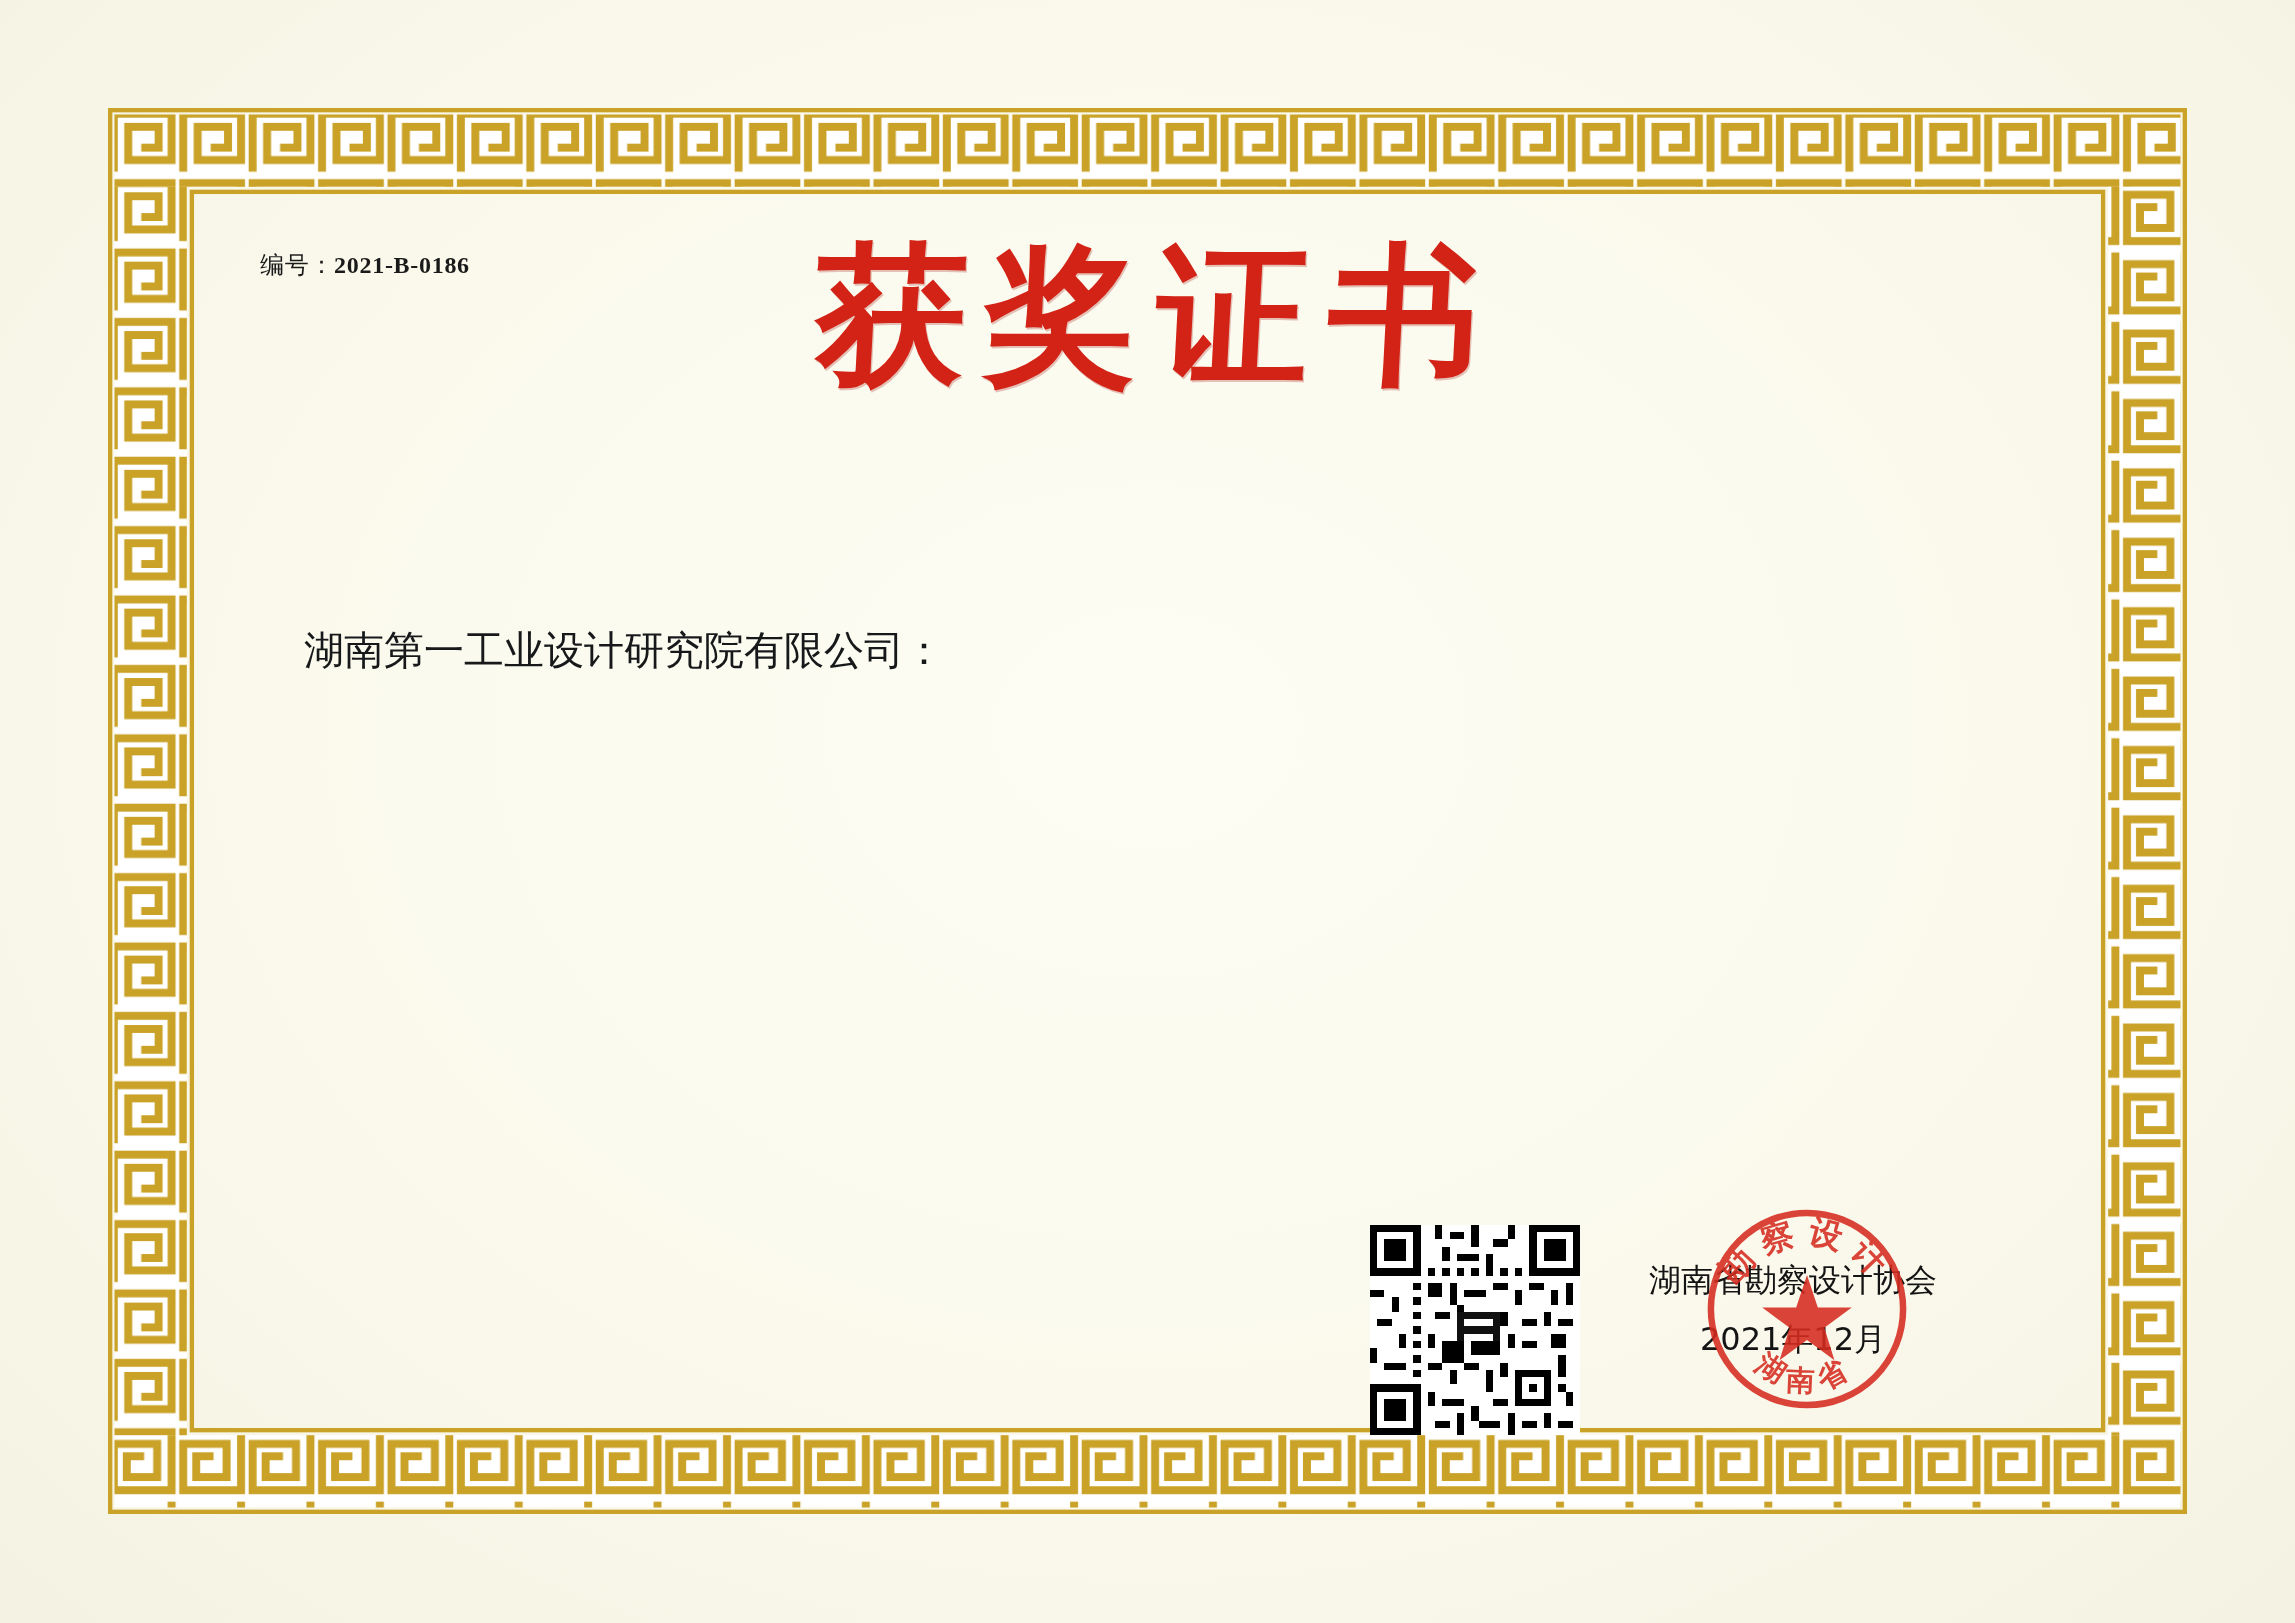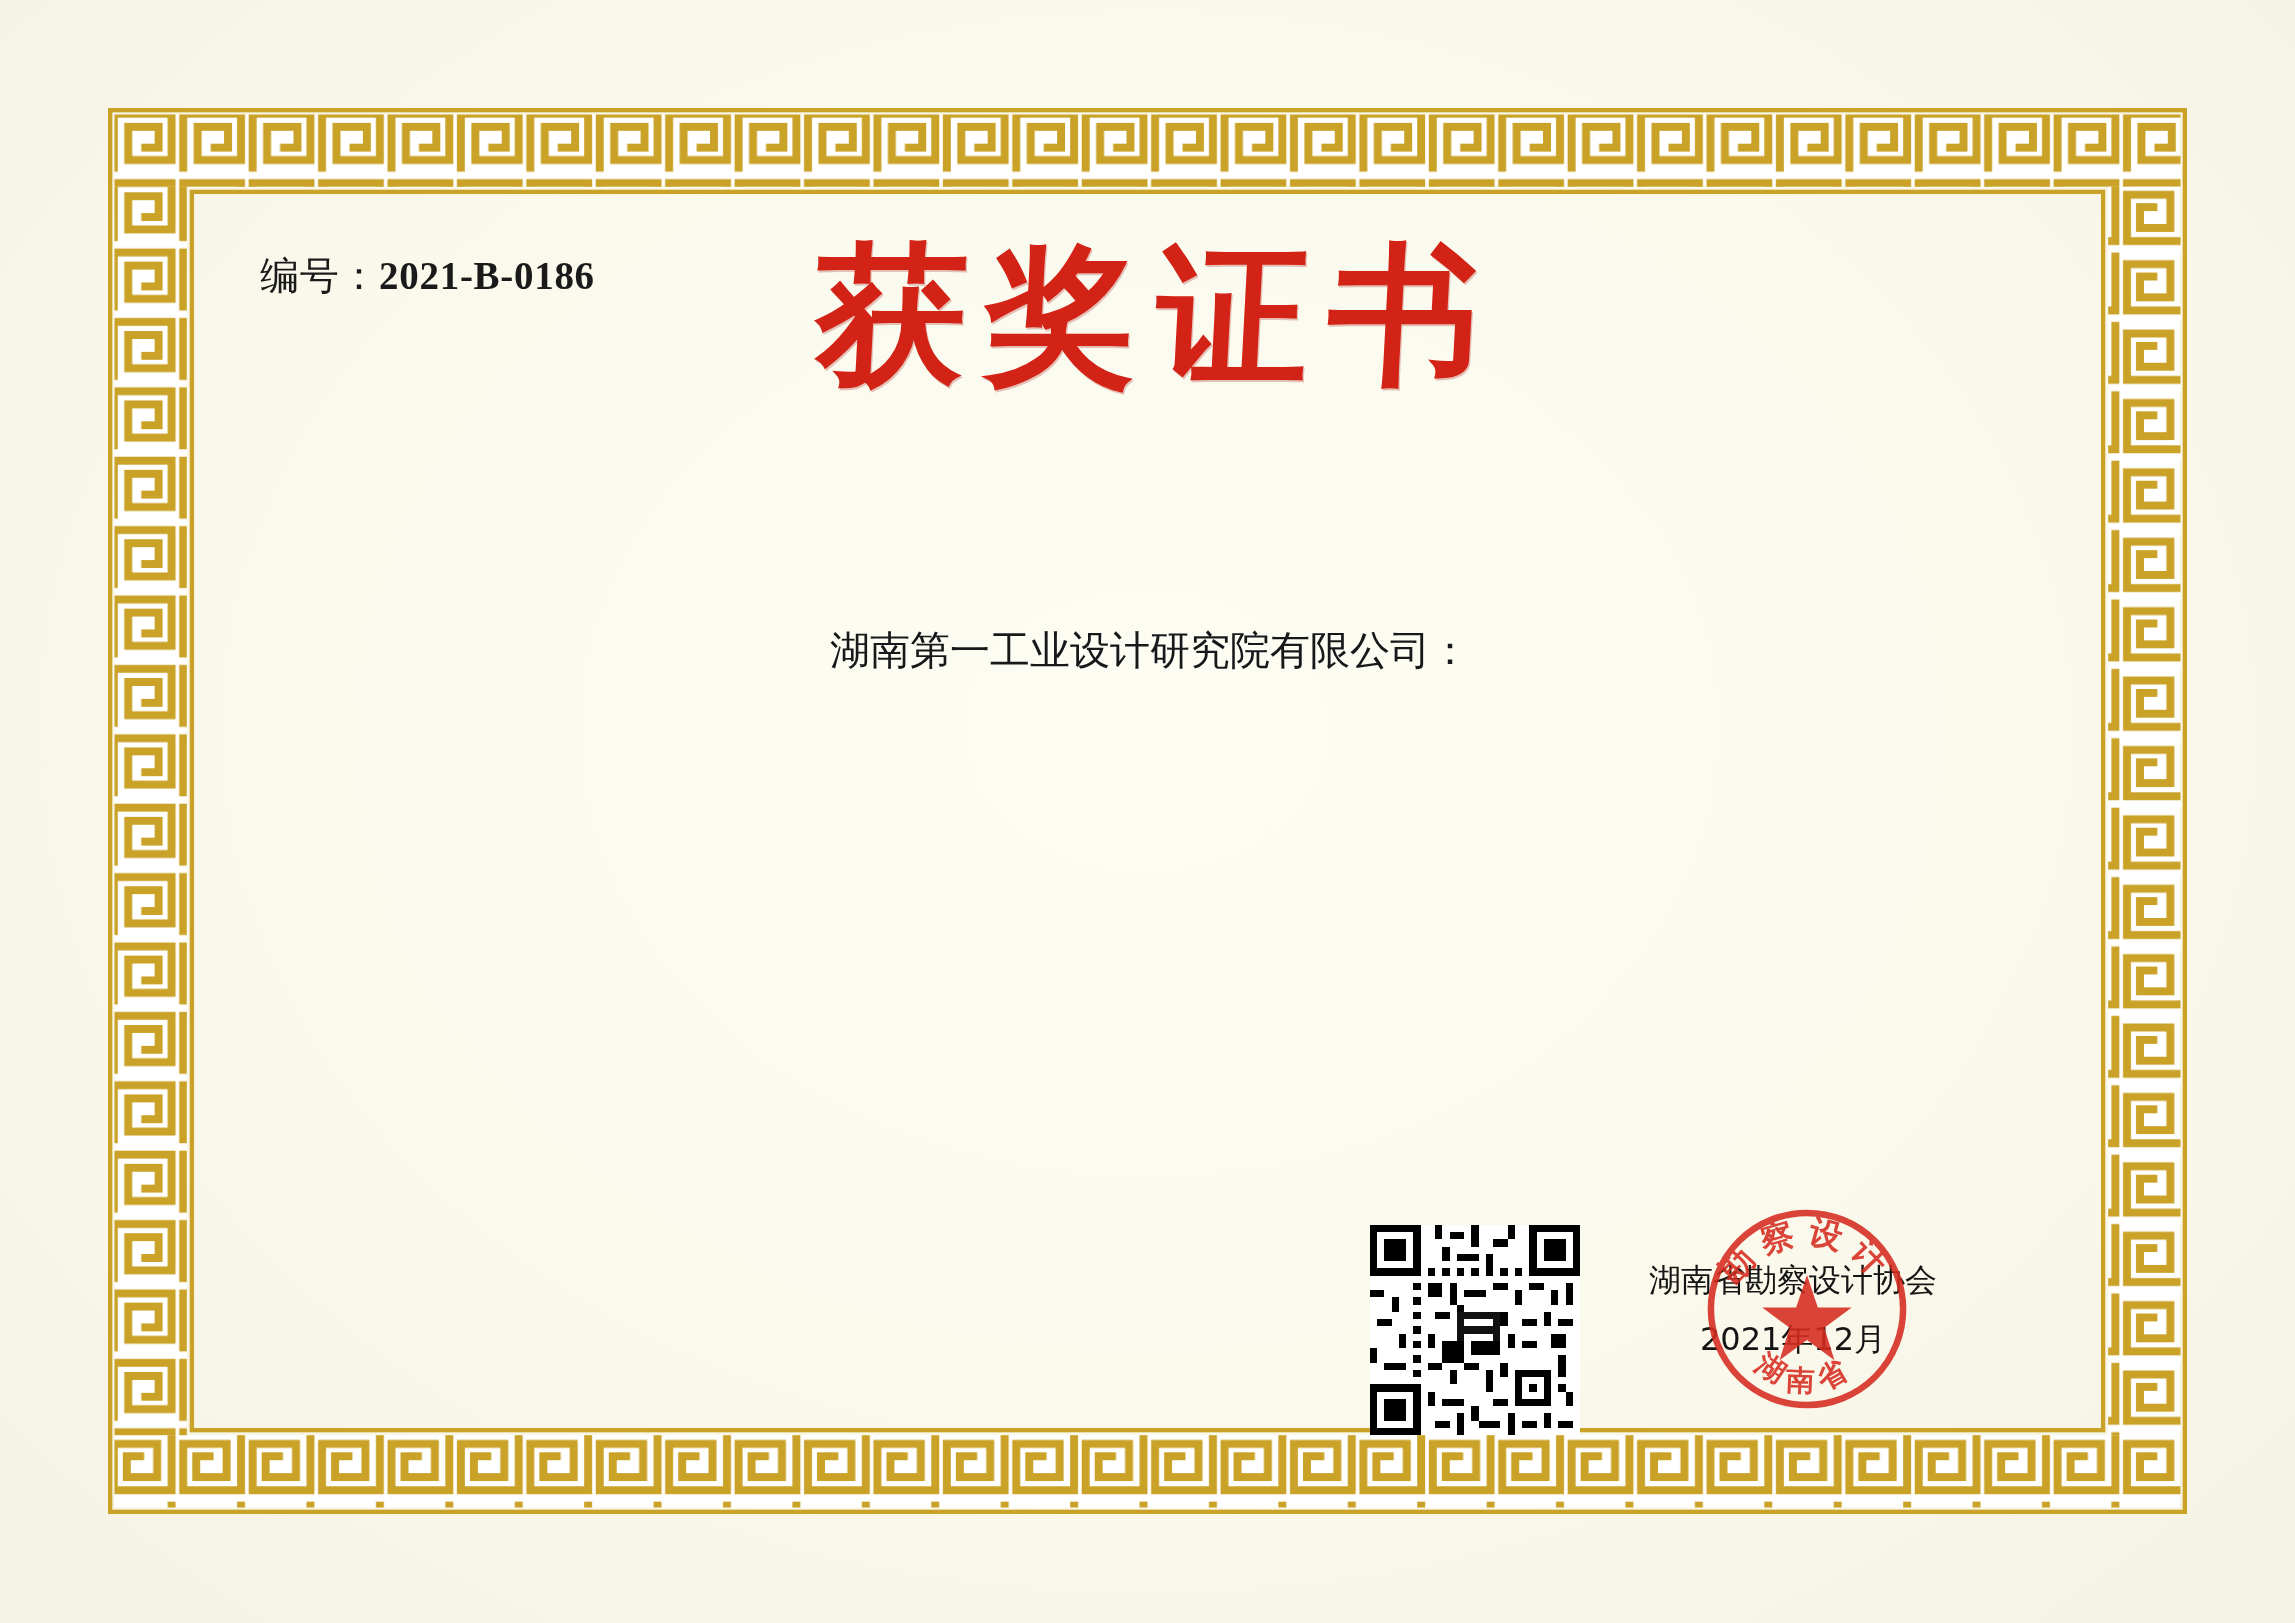--- a/index.html
+++ b/index.html
@@ -39,21 +39,21 @@
     top: 0;
     width: 100%;
     height: 100%;
   }
 
   
   .serial {
     position: absolute;
     left: 260px;
     top: 249px;
-    font-size: 39px;
+    font-size: 24px;
     color: #1a1a1a;
     font-family: "Liberation Serif", serif;
     letter-spacing: 0.7px;
     white-space: nowrap;
   }
   .serial .serial-label {
     font-weight: normal;
   }
   .serial .serial-value {
     font-weight: bold;
@@ -83,21 +83,20 @@
     top: 604px;
     width: 1692px;
     color: #16181a;
     font-size: 40px;
     line-height: 93px;
     font-family: "DejaVu Sans", "Liberation Sans", sans-serif;
   }
   .body-text .recipient {
     display: block;
     white-space: nowrap;
-    text-align: center;
   }
   .body-text .para {
     display: block;
     text-indent: 80px;
     margin-top: 4.3px;
   }
   .body-text .para2 {
     display: block;
     text-indent: 80px;
   }

